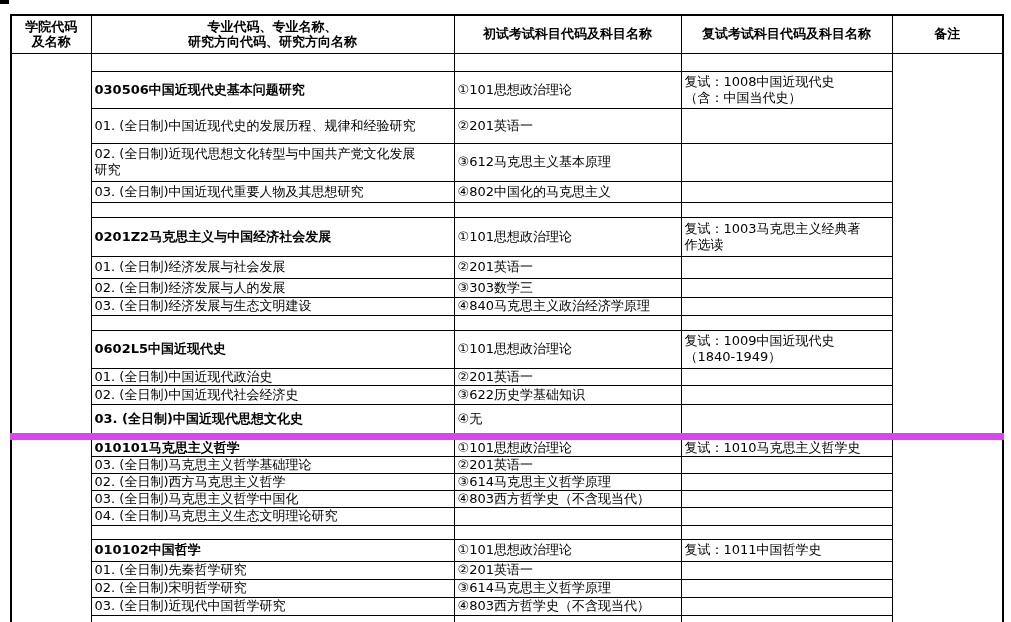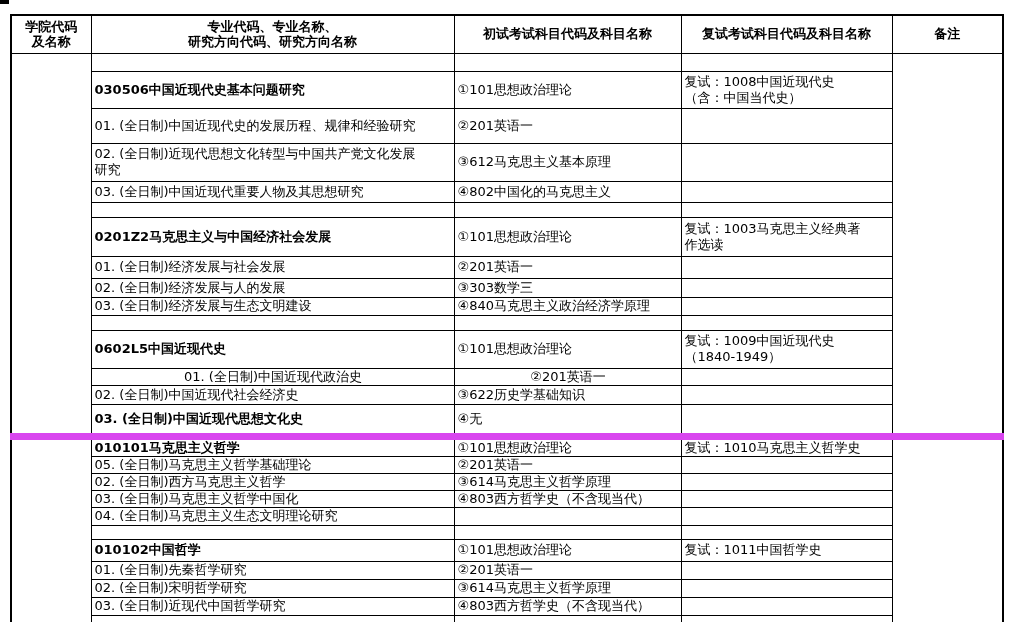--- a/index.html
+++ b/index.html
@@ -144,21 +144,21 @@
           <td class="col-major"></td>
           <td class="col-init"></td>
           <td class="col-retest"></td>
         </tr>
         <tr style="height: 38px;">
           <td class="col-major bold-cell">0602L5中国近现代史</td>
           <td class="col-init">①101思想政治理论</td>
           <td class="col-retest">复试：1009中国近现代史
 （1840-1949）</td>
         </tr>
-        <tr style="height: 17px; text-align: center;">
+        <tr style="height: 17px;">
           <td class="col-major">01. (全日制)中国近现代政治史</td>
           <td class="col-init">②201英语一</td>
           <td class="col-retest"></td>
         </tr>
         <tr style="height: 19px;">
           <td class="col-major">02. (全日制)中国近现代社会经济史</td>
           <td class="col-init">③622历史学基础知识</td>
           <td class="col-retest"></td>
         </tr>
         <tr style="height: 32px;">
@@ -167,21 +167,21 @@
           <td class="col-retest"></td>
         </tr>
         <tr class="divider-row" style="height: 20px;">
           <td class="col-college" rowspan="11"></td>
           <td class="col-major bold-cell">010101马克思主义哲学</td>
           <td class="col-init">①101思想政治理论</td>
           <td class="col-retest">复试：1010马克思主义哲学史</td>
           <td class="col-remark" rowspan="11"></td>
         </tr>
         <tr style="height: 17px;">
-          <td class="col-major">05. (全日制)马克思主义哲学基础理论</td>
+          <td class="col-major">03. (全日制)马克思主义哲学基础理论</td>
           <td class="col-init">②201英语一</td>
           <td class="col-retest"></td>
         </tr>
         <tr style="height: 17px;">
           <td class="col-major">02. (全日制)西方马克思主义哲学</td>
           <td class="col-init">③614马克思主义哲学原理</td>
           <td class="col-retest"></td>
         </tr>
         <tr style="height: 17px;">
           <td class="col-major">03. (全日制)马克思主义哲学中国化</td>

